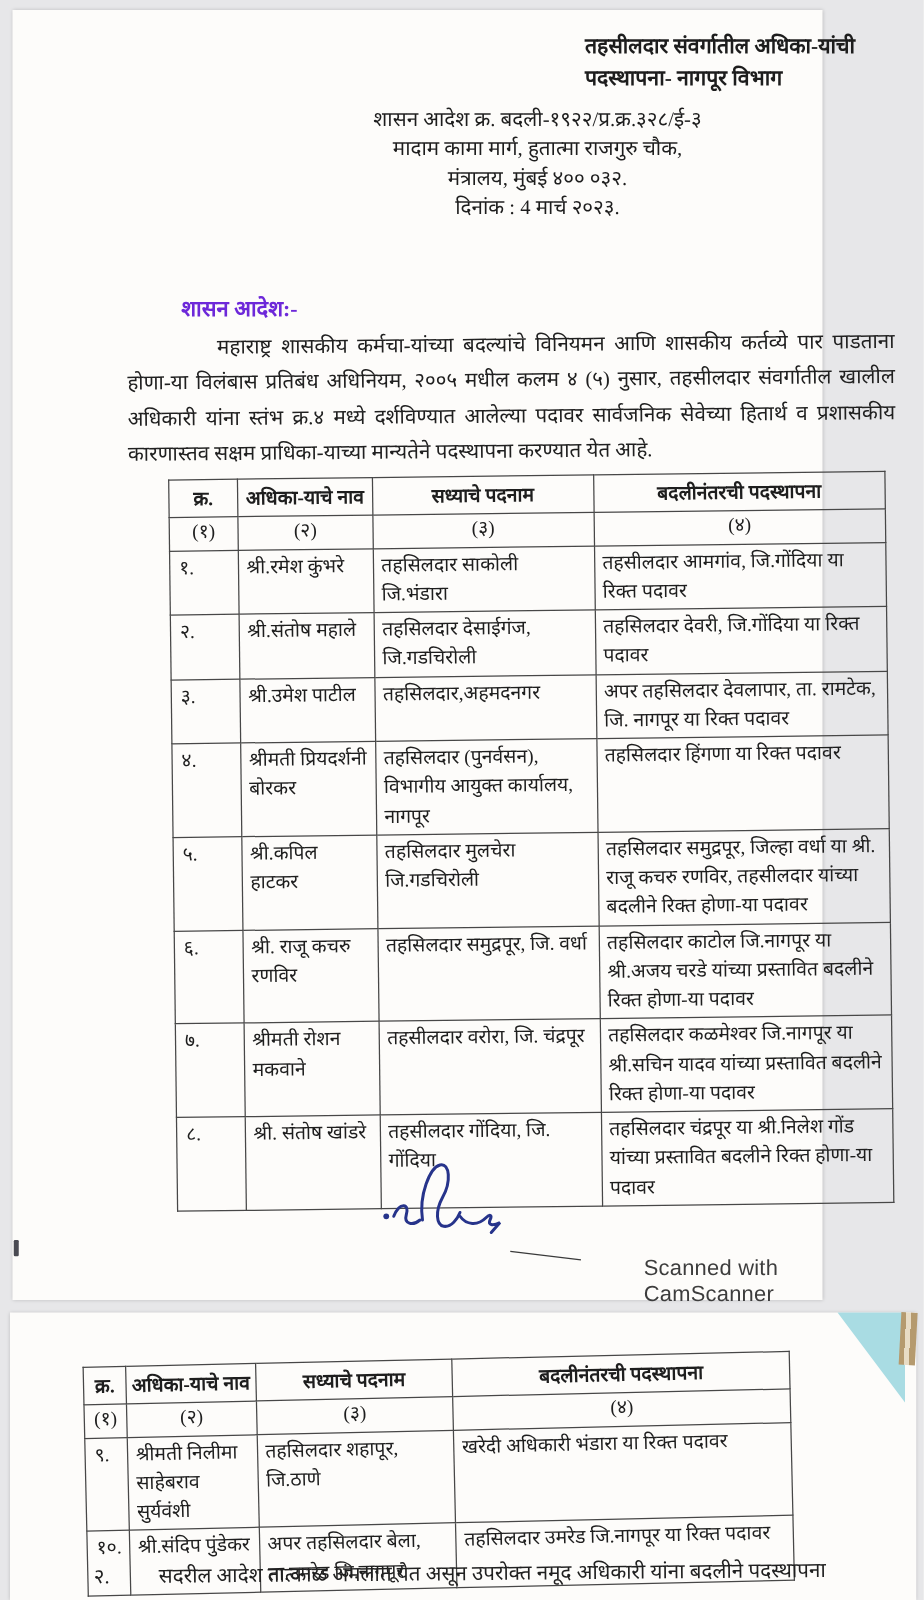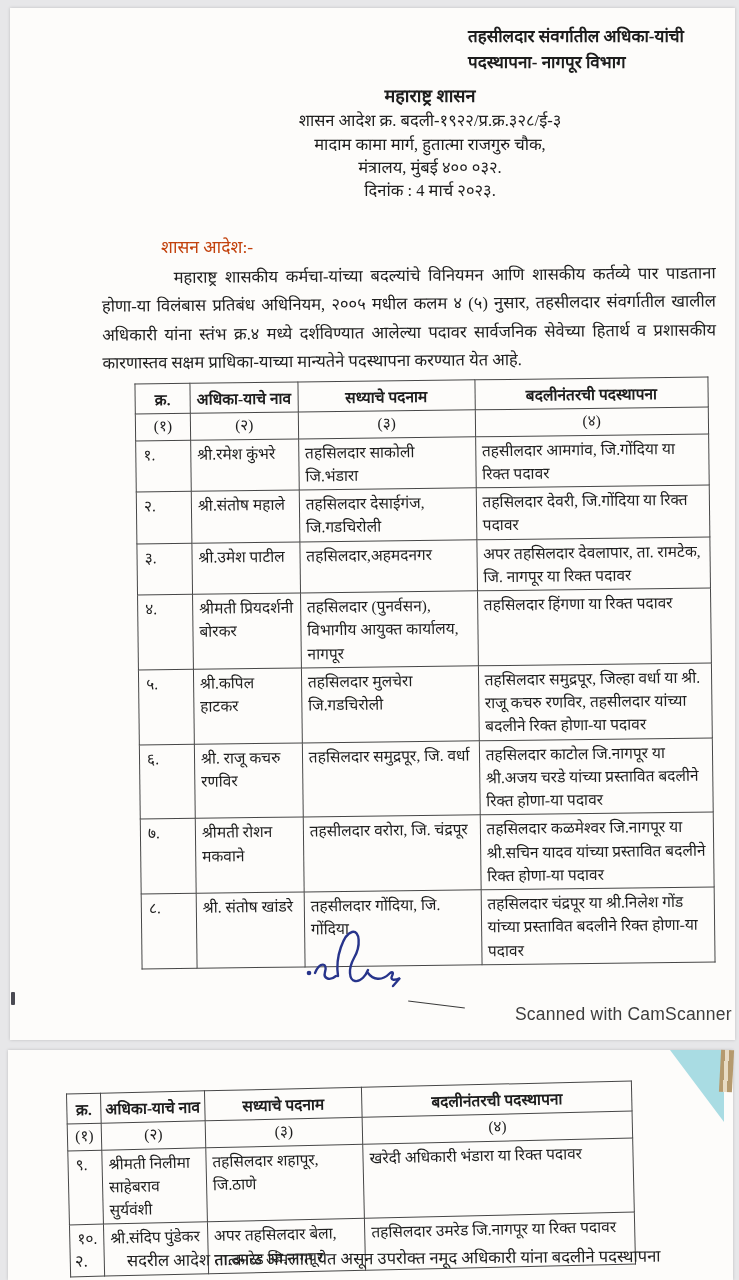--- a/index.html
+++ b/index.html
@@ -6,36 +6,36 @@
   body {
     width:739px; height:1280px; position:relative; overflow:hidden;
     background:#e7e7e9;
     font-family:"Liberation Serif","DejaVu Serif",serif;
     color:#222;
   }
   .page {
     position:absolute; background:#fdfcfa;
     box-shadow:0 0 3px rgba(0,0,0,.18);
   }
-  #page1 { left:10px; top:8px; width:725px; height:1032px; }
+  #page1 { left:10px; top:8px; width:648px; height:1032px; }
   #page2 { left:8px; top:1050px; width:725px; height:230px; }
 
   .corner-note {
     position:absolute; left:458px; top:16px; width:250px;
     font-size:17px; font-weight:600; line-height:1.55; color:#1d1d1d;
   }
   .letterhead {
     position:absolute; left:120px; top:76px; width:600px;
     text-align:center; font-size:16.5px; line-height:1.42; color:#1d1d1d;
   }
   .letterhead .bold-line { font-weight:bold; font-size:18px; line-height:1.4; }
 
   .order-heading {
     position:absolute; left:135px; top:226px;
-    font-weight:normal; font-size:17.5px; color:#c2410c;margin-left:16px;
+    font-weight:bold; font-size:17.5px; color:#6d28d9;
   }
   .body-para {
     position:absolute; left:92px; top:254px; width:614px;
     font-size:16.5px; line-height:1.72; text-align:justify;
     text-indent:72px; color:#202020;
     transform:rotate(-0.5deg);
   }
 
   table { border-collapse:collapse; background:transparent; }
   td, th {
@@ -88,21 +88,20 @@
 <body>
 
 <div class="page" id="page1">
 
   <div class="corner-note">
     <div>तहसीलदार संवर्गातील अधिका-यांची</div>
     <div>पदस्थापना- नागपूर विभाग</div>
   </div>
 
   <div class="letterhead">
-    <div class="bold-line">महाराष्ट्र शासन</div>
     <div>शासन आदेश क्र. बदली-१९२२/प्र.क्र.३२८/ई-३</div>
     <div>मादाम कामा मार्ग, हुतात्मा राजगुरु चौक,</div>
     <div>मंत्रालय, मुंबई ४०० ०३२.</div>
     <div>दिनांक : 4 मार्च २०२३.</div>
   </div>
 
   <div class="order-heading">शासन आदेश:-</div>
 
   <div class="body-para">महाराष्ट्र शासकीय कर्मचा-यांच्या बदल्यांचे विनियमन आणि शासकीय कर्तव्ये पार पाडताना होणा-या विलंबास प्रतिबंध अधिनियम, २००५ मधील कलम ४ (५) नुसार, तहसीलदार संवर्गातील खालील अधिकारी यांना स्तंभ क्र.४ मध्ये दर्शविण्यात आलेल्या पदावर सार्वजनिक सेवेच्या हितार्थ व प्रशासकीय कारणास्तव सक्षम प्राधिका-याच्या मान्यतेने पदस्थापना करण्यात येत आहे.</div>
 

